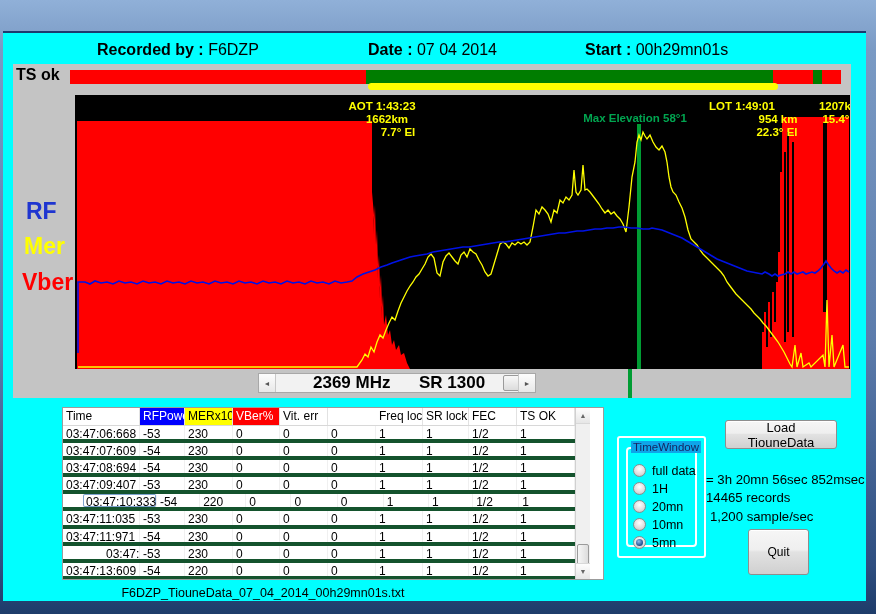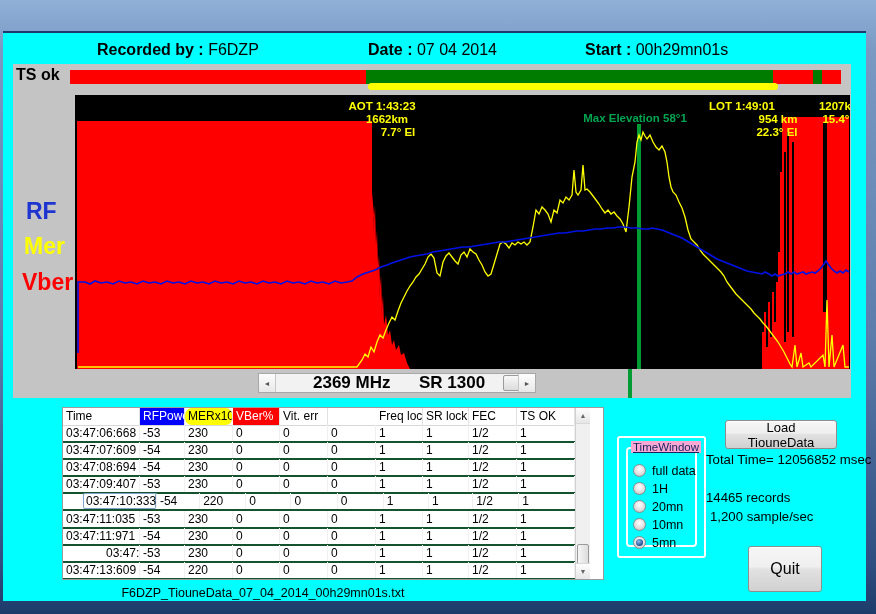--- a/index.html
+++ b/index.html
@@ -59,50 +59,50 @@
     border-radius:2px;background:linear-gradient(180deg,#F8F8F8,#DCDCDC);box-sizing:border-box;}
   .fs-freq{position:absolute;left:54px;top:-1px;font-size:17px;font-weight:bold;color:#000;}
   .fs-sr{position:absolute;left:160px;top:-1px;font-size:17px;font-weight:bold;color:#000;}
   
   .table{position:absolute;left:59px;top:374px;width:542px;height:173px;background:#FFF;
     border:1px solid #9B9B9B;box-sizing:border-box;display:flex;}
   .t-grid{width:512px;overflow:hidden;}
   .t-hrow{display:flex;height:18px;border-bottom:1px solid #D8D8D8;box-sizing:border-box;}
   .t-hcell{font-size:12px;line-height:17px;padding-left:3px;box-sizing:border-box;
     border-right:1px solid #E2E2E2;white-space:nowrap;overflow:hidden;}
-  .t-row{display:flex;height:17.1px;border-bottom:2px solid #14532d;box-sizing:border-box;align-items:flex-end;}
+  .t-row{display:flex;height:17.1px;border-bottom:4px solid #14532d;box-sizing:border-box;}
   .t-cell{font-size:12px;line-height:16px;padding-left:3px;box-sizing:border-box;
     border-right:1px solid #F0F0F0;white-space:nowrap;overflow:hidden;position:relative;}
   .t-cell.focus{box-shadow:inset 0 0 0 1px #7DA2CE;border-radius:2px;}
   .t-scroll{width:15px;background:#F0F0F0;border-left:1px solid #D0D0D0;position:relative;box-sizing:border-box;}
   .ts-btn{position:absolute;left:0;width:14px;height:15px;display:flex;align-items:center;
     justify-content:center;color:#666;font-size:7px;background:linear-gradient(180deg,#FDFDFD,#E6E6E6);}
   .ts-up{top:0;border-bottom:1px solid #D8D8D8;}
   .ts-down{bottom:0;border-top:1px solid #D8D8D8;}
   .ts-thumb{position:absolute;left:1px;top:136px;width:12px;height:24px;border:1px solid #9A9A9A;
     border-radius:2px;background:linear-gradient(90deg,#F6F6F6,#DCDCDC);box-sizing:border-box;}
   
   .outer-box{position:absolute;left:614px;top:403px;width:85px;height:118px;
     border:2px solid #FFF;border-radius:3px;}
   .groupbox{position:absolute;left:623px;top:414px;width:71px;height:100px;
     border:2px solid #FFF;border-radius:4px;box-sizing:border-box;}
-  .gb-label{position:absolute;left:3px;top:-8px;background:#f9a8d4;padding:0 2px;
-    font-size:11.5px;color:#17235E;white-space:nowrap;text-decoration:underline;}
+  .gb-label{position:absolute;left:3px;top:-8px;background:#0ea5e9;padding:0 2px;
+    font-size:11.5px;color:#17235E;white-space:nowrap;}
   .radio-item{position:absolute;left:5px;height:14px;}
   .radio{position:absolute;left:0;top:0;width:13px;height:13px;border-radius:50%;box-sizing:border-box;
     border:1px solid #8C8C8C;background:radial-gradient(circle at 50% 35%,#FFF,#DDD 60%,#B5B5B5);}
   .radio.sel::after{content:"";position:absolute;left:2px;top:2px;width:7px;height:7px;border-radius:50%;
     background:radial-gradient(circle at 40% 35%,#8FC0F0,#1E4C8E 70%);}
   .radio-label{position:absolute;left:19px;top:0px;font-size:12.5px;color:#000;white-space:nowrap;}
   .w7btn{position:absolute;border:1px solid #8E8E8E;border-radius:3px;color:#000;
     background:linear-gradient(180deg,#F6F6F6,#EFEFEF 45%,#E2E2E2 50%,#D0D0D0);
     box-shadow:inset 0 1px 0 #FFF;display:flex;align-items:center;justify-content:center;
     font-family:"Liberation Sans",sans-serif;font-size:13px;}
   #load-btn{left:722px;top:387px;width:112px;height:29px;}
-  #quit-btn{left:745px;top:513px;width:74px;height:46px;font-size:16px;}
+  #quit-btn{left:745px;top:496px;width:61px;height:46px;font-size:12px;}
   .stat{position:absolute;left:703px;font-size:13.2px;color:#000;white-space:nowrap;}
   .s1{top:419px}.s2{top:439px}.s3{top:457px}.s4{top:476px;left:707px}
   .footer{position:absolute;left:60px;top:553px;width:400px;text-align:center;
     font-size:12.5px;color:#000;}
 </style>
 </head>
 <body>
 
 <div id="window">
 
@@ -173,21 +173,21 @@
           <span>►</span>
         </div>
       </div>
     </div>
 
     <div class="table">
       <div class="t-grid" id="t-grid">
           <div class="t-hrow">
             <div class="t-hcell" style="width: 77px;">Time</div>
             <div class="t-hcell" style="width: 45px; background: rgb(0, 0, 255); color: rgb(255, 255, 255);">RFPower</div>
-            <div class="t-hcell" style="width: 48px; background: rgb(255, 255, 0); color: rgb(0, 0, 0); border-radius: 7px;">MERx10</div>
+            <div class="t-hcell" style="width: 48px; background: rgb(255, 255, 0); color: rgb(0, 0, 0);">MERx10</div>
             <div class="t-hcell" style="width: 47px; background: rgb(255, 0, 0); color: rgb(255, 255, 255);">VBer%</div>
             <div class="t-hcell" style="width: 48px;">Vit. err</div>
             <div class="t-hcell" style="width: 48px; margin-top: 27px;">TS err</div>
             <div class="t-hcell" style="width: 47px;">Freq lock</div>
             <div class="t-hcell" style="width: 46px;">SR lock</div>
             <div class="t-hcell" style="width: 48px;">FEC</div>
             <div class="t-hcell" style="width: 58px;">TS OK</div>
           </div>
           <div class="t-row">
             <div class="t-cell" style="width: 77px;">03:47:06:668</div>
@@ -330,20 +330,20 @@
             <span class="radio-label">10mn</span>
           </div>
           <div class="radio-item" style="top: 87px;">
             <div class="radio sel"></div>
             <span class="radio-label">5mn</span>
           </div>
         </div>
     </div>
 
     <button class="w7btn" id="load-btn">Load TiouneData</button>
-    <span class="stat s1">Total Time= 12056852 msec</span>
+    <span class="stat s2">= 3h 20mn 56sec 852msec</span>
     <span class="stat s3">14465 records</span>
     <span class="stat s4">1,200 sample/sec</span>
     <button class="w7btn" id="quit-btn">Quit</button>
 
     <div class="footer">F6DZP_TiouneData_07_04_2014_00h29mn01s.txt</div>
   </div>
 </div>
 
 </body></html>

